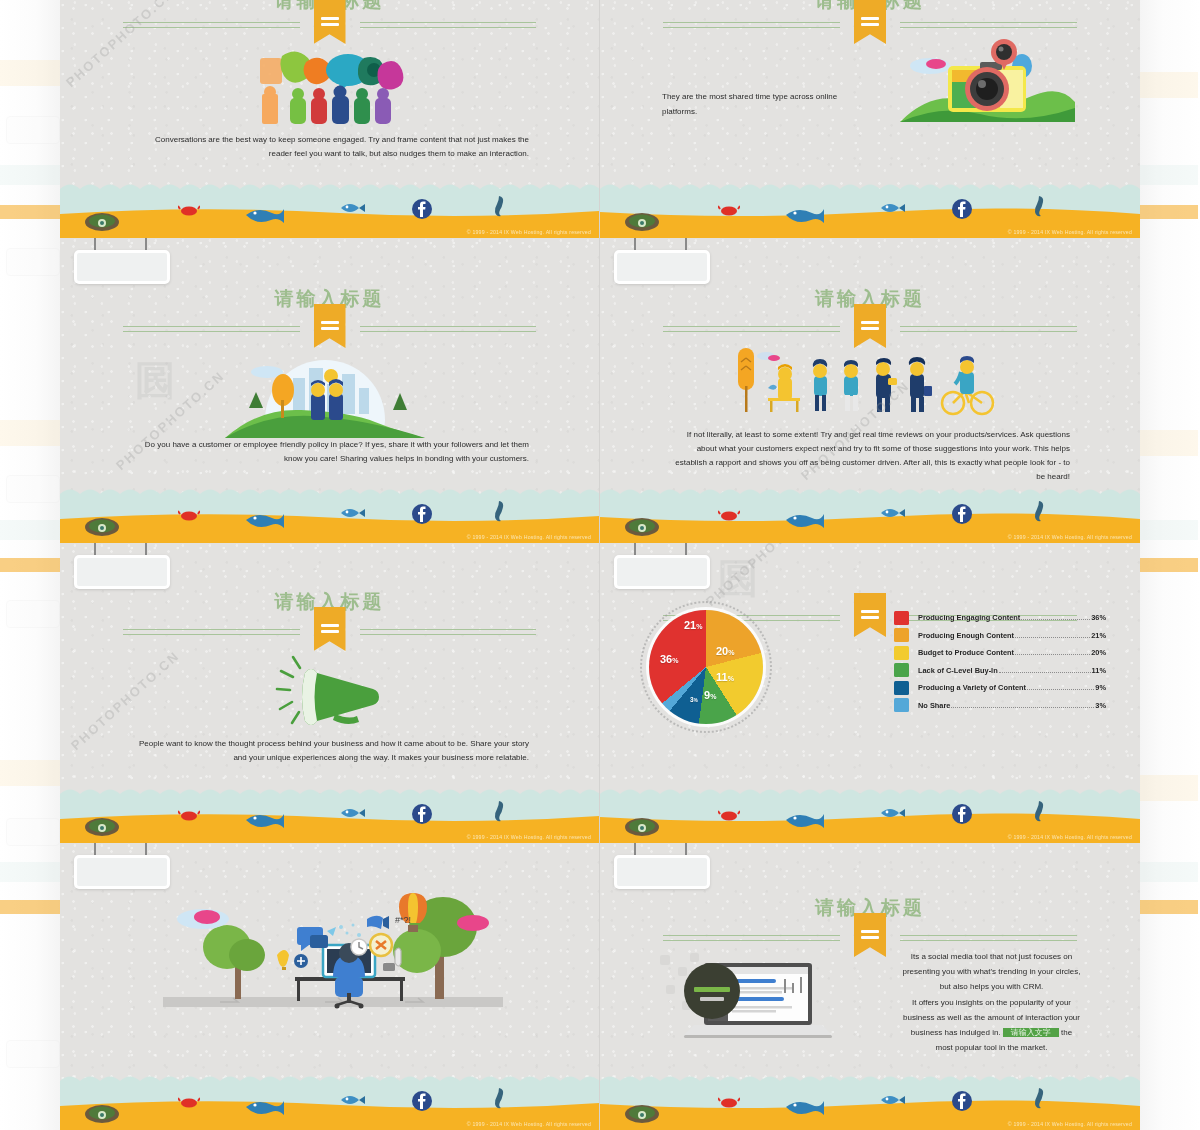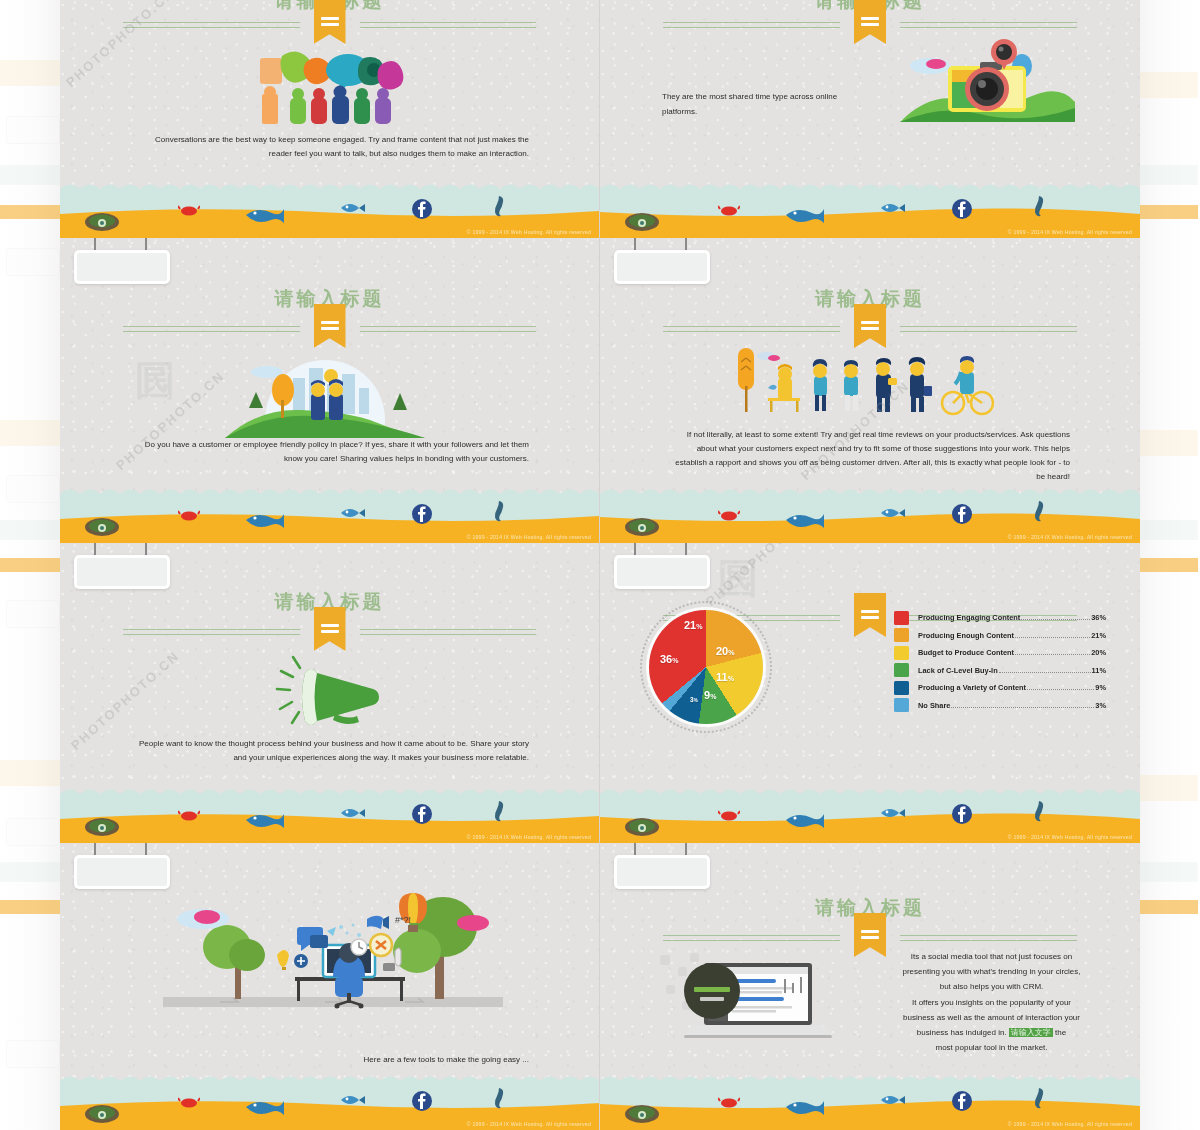--- a/index.html
+++ b/index.html
@@ -63,21 +63,21 @@
           background:#eeab27;clip-path:polygon(0 0,100% 0,100% 100%,50% 78%,0 100%);}
   .ribbon i{position:absolute;left:7px;width:18px;height:2.5px;background:#fff;border-radius:1px;}
   .ribbon i:nth-child(1){top:17px;}
   .ribbon i:nth-child(2){top:23px;}
 
   
   .body-copy{position:absolute;z-index:4;color:#2b2b2b;font-size:8px;line-height:1.75;}
   .body-copy.center{left:70px;right:70px;text-align:right;}
   .body-copy.leftcol{left:62px;width:190px;text-align:left;line-height:1.85;}
   .body-copy.rightcol{right:46px;width:205px;text-align:center;line-height:1.9;}
-  .hl{background:#53a246;color:#eaf5e7;padding:0 2px;}
+  .hl{background:#53a246;color:#eaf5e7;padding:0 8px;}
 
   
   .ocean{position:absolute;left:0;right:0;bottom:0;height:56px;z-index:6;}
   .ocean .water{position:absolute;left:0;right:0;top:10px;bottom:0;background:#cfe6e1;}
   .ocean .foam{position:absolute;left:0;right:0;top:0;height:15px;}
   .ocean .sand{position:absolute;left:0;right:0;bottom:0;height:22px;background:#f6b223;}
   .ocean .sandtop{position:absolute;left:0;right:0;bottom:20px;height:10px;}
   .copyright{position:absolute;right:8px;bottom:3px;font-size:5.2px;color:#fbe6b2;letter-spacing:.2px;z-index:9;}
   .creature{position:absolute;z-index:8;}
 
@@ -765,21 +765,20 @@
         <circle cx="204" cy="68" r="8" fill="#fff" stroke="#c9c8c6" stroke-width="1.5"></circle>
         <path d="M204 63 l0 5 l4 2" stroke="#8a8a8a" stroke-width="1.5" fill="none"></path>
         <path d="M240 72 q4 -6 6 0 l0 12 q-2 6 -6 0z" fill="#e8e8e8" stroke="#b8b7b5" stroke-width="1.2"></path>
         <path d="M122 76 q8 -10 12 0 q-2 12 -6 12 q-4 0 -6 -12z" fill="#f4c430"></path>
         <rect x="127" y="88" width="4" height="3" fill="#c99a20"></rect>
         <circle cx="146" cy="82" r="7" fill="#2b5f9c"></circle>
         <path d="M142 82 h8 M146 78 v8" stroke="#fff" stroke-width="1.6"></path>
         <rect x="228" y="84" width="12" height="8" rx="1.5" fill="#8a8a8a"></rect>
       </svg>
 
-      <div class="body-copy center" style="top:210px;">Here are a few tools to make the going easy ...</div>
 
       <div class="ocean">
         <svg class="foam" viewBox="0 0 540 15" preserveAspectRatio="none">
           <path d="M0 15 L0 7 Q10 -2 20 7 Q30 -2 40 7 Q50 -2 60 7 Q70 -2 80 7 Q90 -2 100 7 Q110 -2 120 7 Q130 -2 140 7 Q150 -2 160 7 Q170 -2 180 7 Q190 -2 200 7 Q210 -2 220 7 Q230 -2 240 7 Q250 -2 260 7 Q270 -2 280 7 Q290 -2 300 7 Q310 -2 320 7 Q330 -2 340 7 Q350 -2 360 7 Q370 -2 380 7 Q390 -2 400 7 Q410 -2 420 7 Q430 -2 440 7 Q450 -2 460 7 Q470 -2 480 7 Q490 -2 500 7 Q510 -2 520 7 Q530 -2 540 7 L540 15 Z" fill="#cfe6e1"></path>
         </svg>
         <div class="water"></div>
         <svg class="sandtop" viewBox="0 0 540 10" preserveAspectRatio="none">
           <path d="M0 10 L0 6 Q140 -3 280 5 Q410 12 540 3 L540 10 Z" fill="#f6b223"></path>
         </svg>
         <div class="sand"></div>

